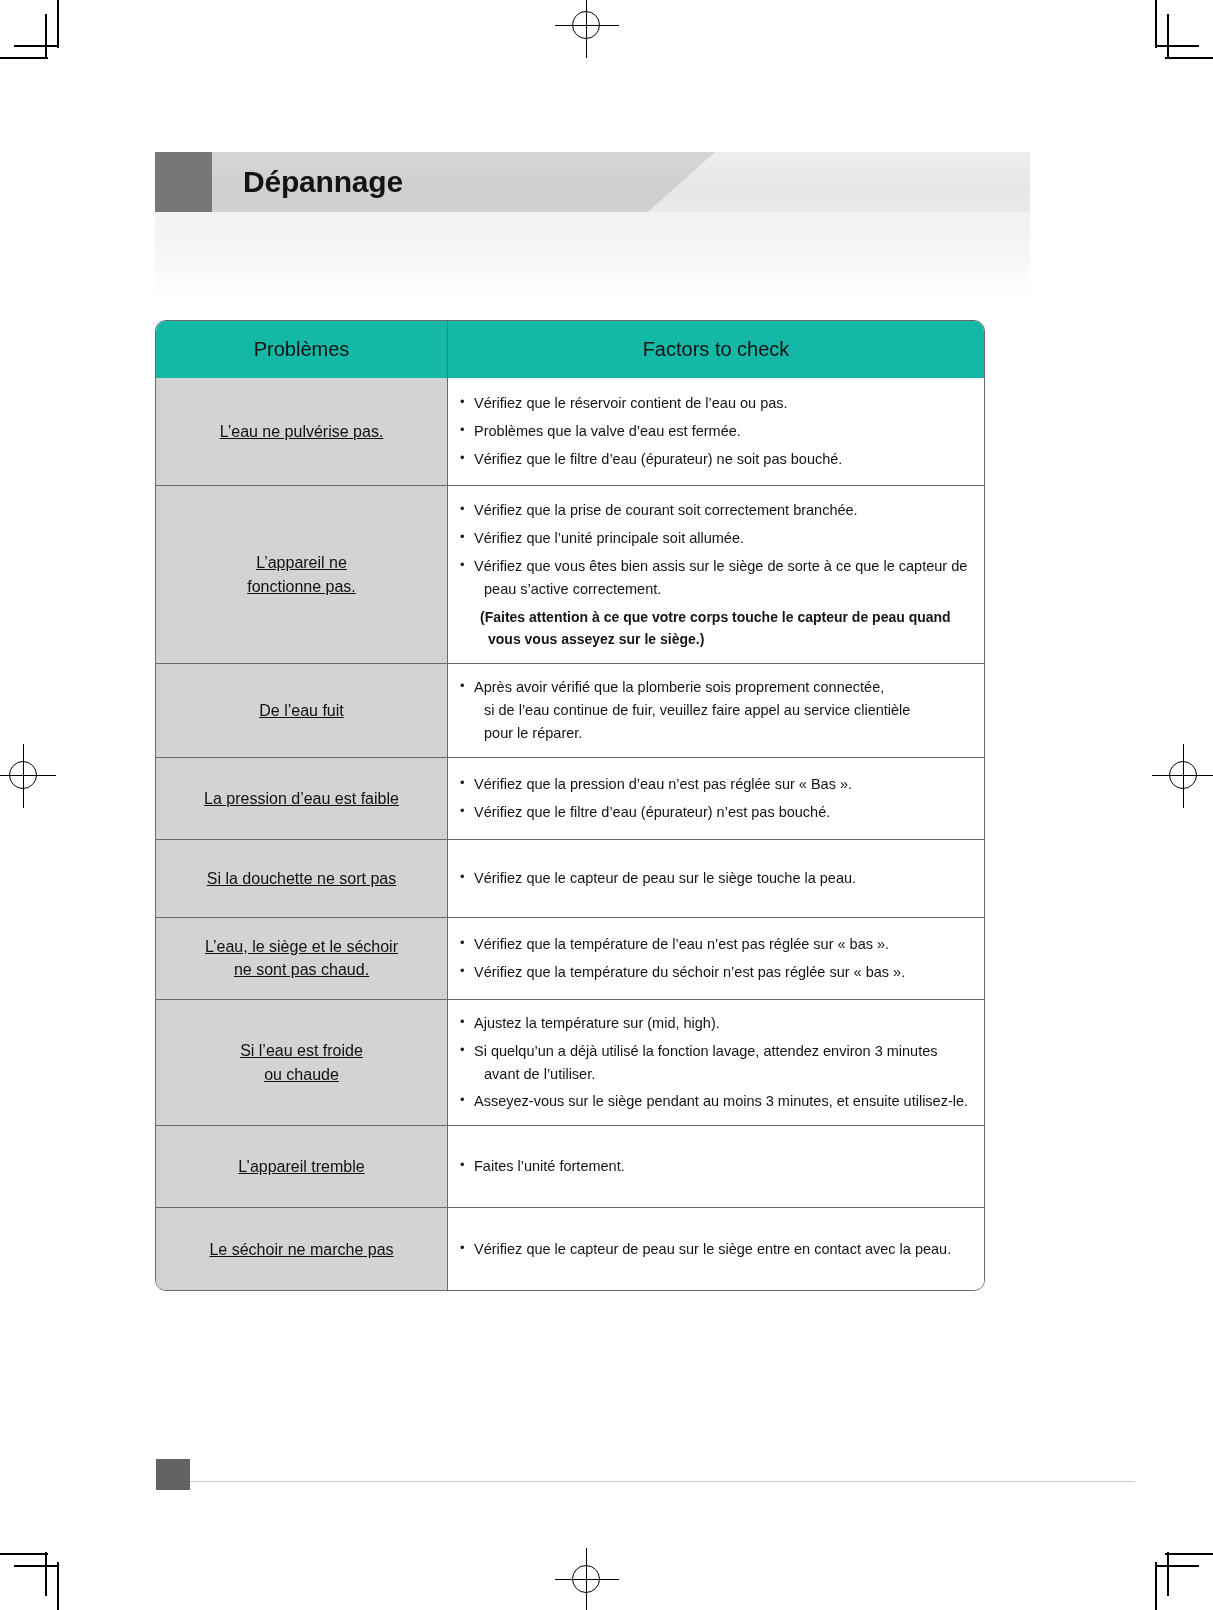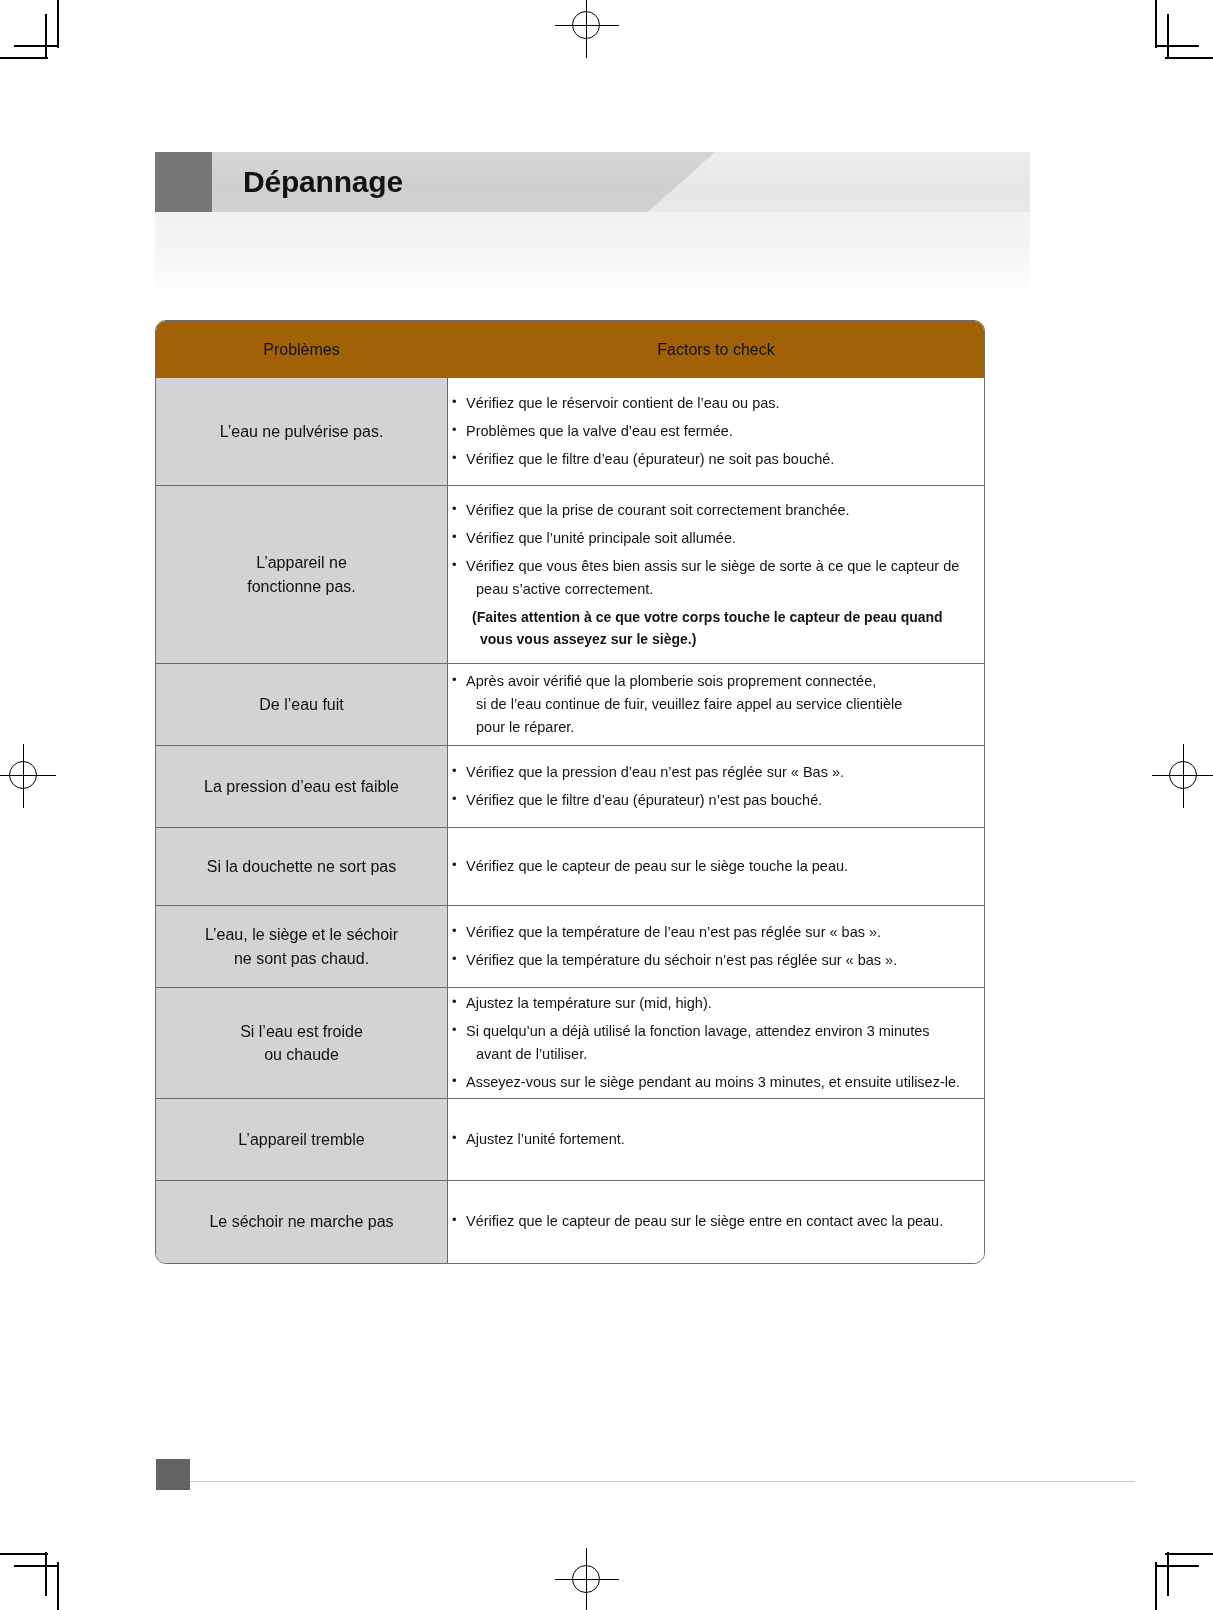--- a/index.html
+++ b/index.html
@@ -94,44 +94,45 @@
     vertical-align: middle;
     padding: 0;
   }
   table.trouble th:last-child, table.trouble td:last-child { border-right: none; }
   table.trouble tr:last-child th, table.trouble tr:last-child td { border-bottom: none; }
 
   col.c-prob { width: 292px; }
   col.c-fact { width: 536px; }
 
   .th-prob, .th-fact {
-    background: #a16207;
+    background: #14b8a6;
     height: 57px;
     text-align: center;
     font-weight: normal;
-    font-size: 16px;
+    font-size: 20px;
     color: #121212;
   }
   .td-prob {
     background: #d3d3d3;
     text-align: center;
     font-size: 16px;
     color: #111111;
     line-height: 1.45;
     padding: 10px 12px;
+    text-decoration: underline;
   }
   .td-fact {
     background: #ffffff;
     padding: 14px 16px 14px 18px;
   }
   .td-prob .pl { display: block; }
 
   ul.checks {
     list-style: none;
-    margin: 4px;
+    margin: 12px;
     padding: 0;
   }
   ul.checks li {
     position: relative;
     padding-left: 14px;
     font-size: 14.5px;
     line-height: 1.58;
     color: #141414;
     margin: 0 0 5px 0;
   }
@@ -322,21 +323,21 @@
                 <li class="bulleted"><span>Asseyez-vous sur le siège pendant au moins 3 minutes, et ensuite utilisez-le.</span></li>
               </ul>
             </td>
           </tr>
           <tr style="height: 82px;">
             <td class="td-prob">
               <span class="pl">L’appareil tremble</span>
             </td>
             <td class="td-fact">
               <ul class="checks">
-                <li class="bulleted"><span>Ajustez l’unité fortement.</span></li>
+                <li class="bulleted"><span>Faites l’unité fortement.</span></li>
               </ul>
             </td>
           </tr>
           <tr style="height: 82px;">
             <td class="td-prob">
               <span class="pl">Le séchoir ne marche pas</span>
             </td>
             <td class="td-fact">
               <ul class="checks">
                 <li class="bulleted"><span>Vérifiez que le capteur de peau sur le siège entre en contact avec la peau.</span></li>

